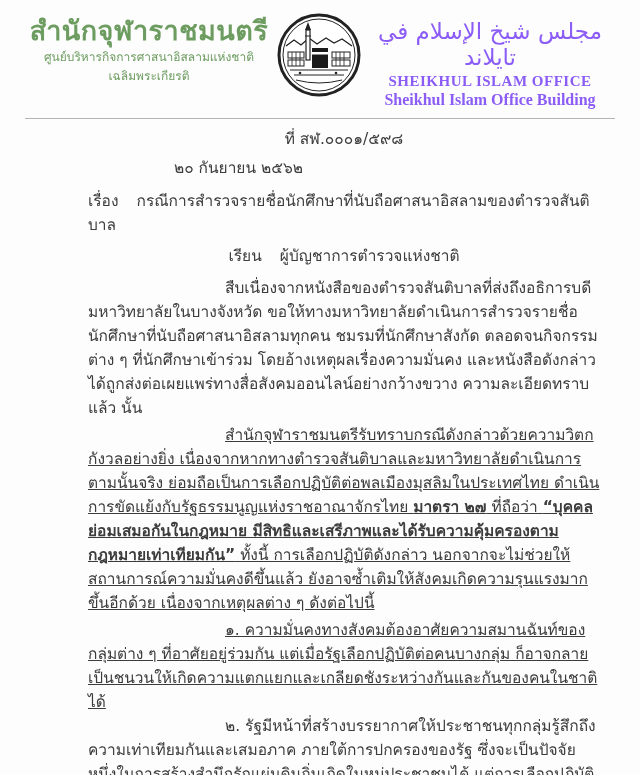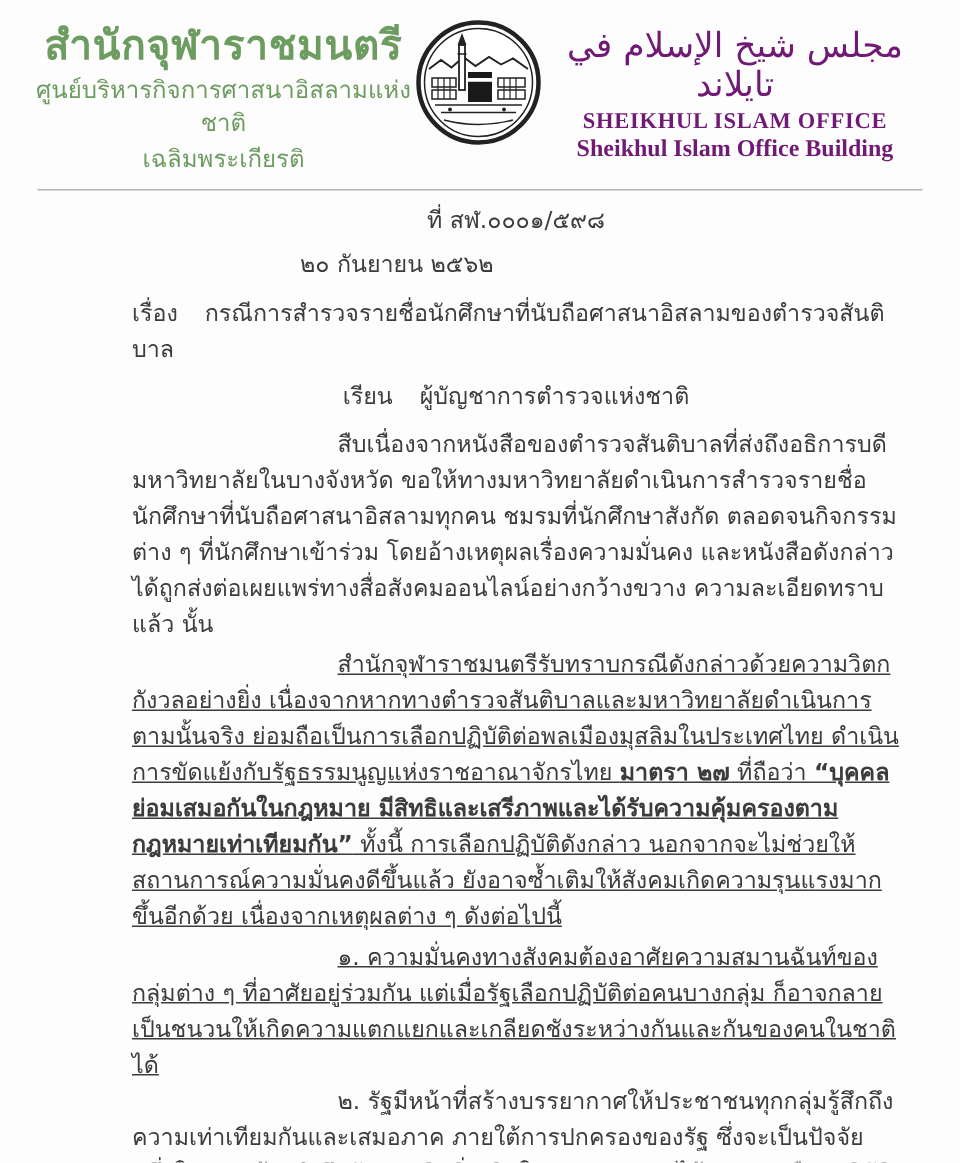--- a/index.html
+++ b/index.html
@@ -7,32 +7,32 @@
     width:640px; height:775px; overflow:hidden;
     background:#fdfdfd; color:#3c3c3c;
     font-family:"DejaVu Sans","Liberation Sans",sans-serif;
   }
   .page { width:640px; height:775px; box-sizing:border-box; padding-top:12px; }
 
   
   .header { display:flex; align-items:flex-start; justify-content:space-between; padding:0 24px; }
   .org-th { width:250px; text-align:center; color:#6d9c60; padding-top:4px; }
   .org-th .name { font-size:27px; font-weight:bold; line-height:1.12; letter-spacing:0.5px; }
-  .org-th .sub  { font-size:16px; line-height:1.35; margin-top:3px; }
+  .org-th .sub  { font-size:12px; line-height:1.35; margin-top:3px; }
   .emblem-wrap { width:86px; height:86px; flex:0 0 auto; margin:0 2px; }
-  .org-en { width:252px; text-align:center; color:#701a75; padding-top:6px; }
+  .org-en { width:252px; text-align:center; color:#8b5cf6; padding-top:6px; }
   .org-en .ar { font-size:23px; line-height:1.15; font-family:"DejaVu Sans",sans-serif; }
   .org-en .en { font-family:"Liberation Serif","DejaVu Serif",serif; font-weight:bold; font-size:15px; letter-spacing:0.5px; margin-top:2px; }
   .org-en .en-sub { font-family:"Liberation Serif","DejaVu Serif",serif; font-weight:bold; font-size:16px; margin-top:1px; }
   .rule { border:none; border-top:1.5px solid #b3b3b3; margin:9px 25px 0 25px; }
 
   
   .letter { padding:6px 40px 0 88px; font-size:15.5px; line-height:24px; }
   .doc-number { margin-top:2px;text-align:center; }
-  .date-line { margin-top:5px; margin-left:112px; }
+  .date-line { margin-top:5px; margin-left:86px; }
   .subject-line { margin-top:9px; }
   .salutation-line { margin-top:7px;text-align:center; }
   .field-label { display:inline-block; margin-right:18px; }
   .para { text-indent:137px; margin:0; }
   .para.first { margin-top:8px; }
   .para.gap { margin-top:3px;text-decoration:underline; }
   b { font-weight:bold; }
 </style>
 </head>
 <body>

